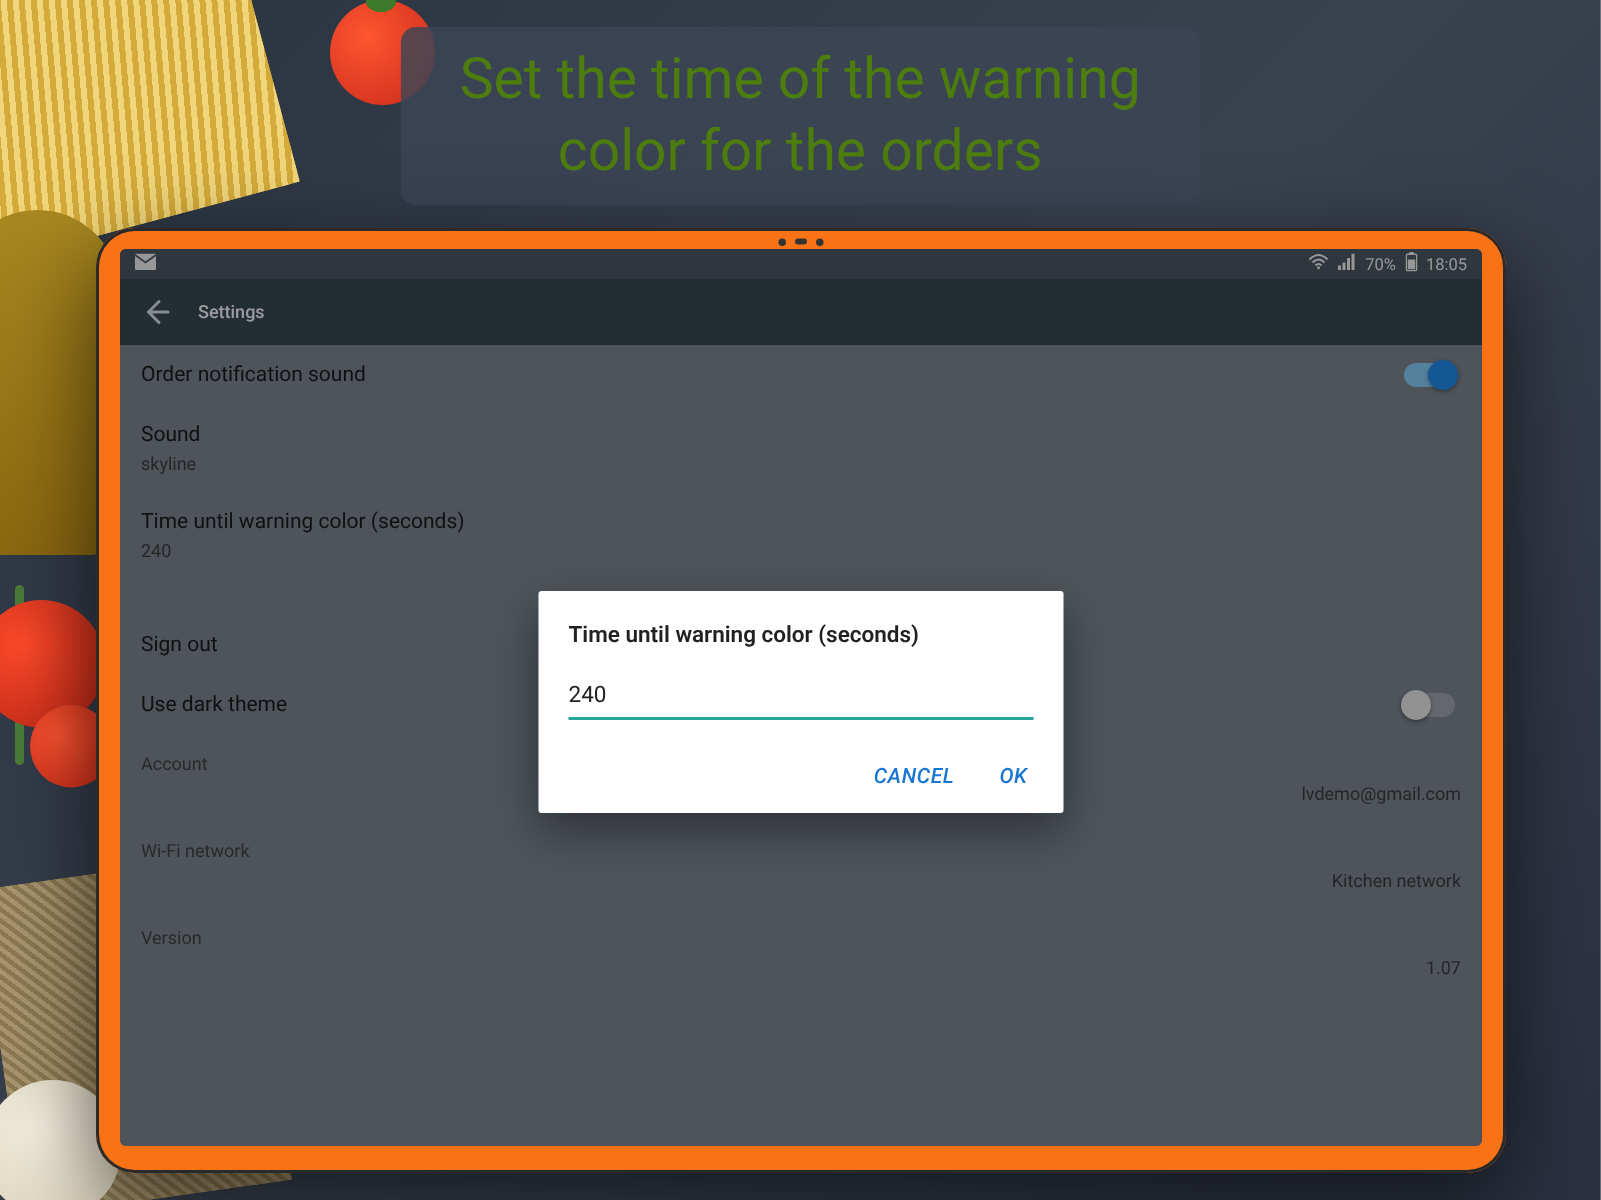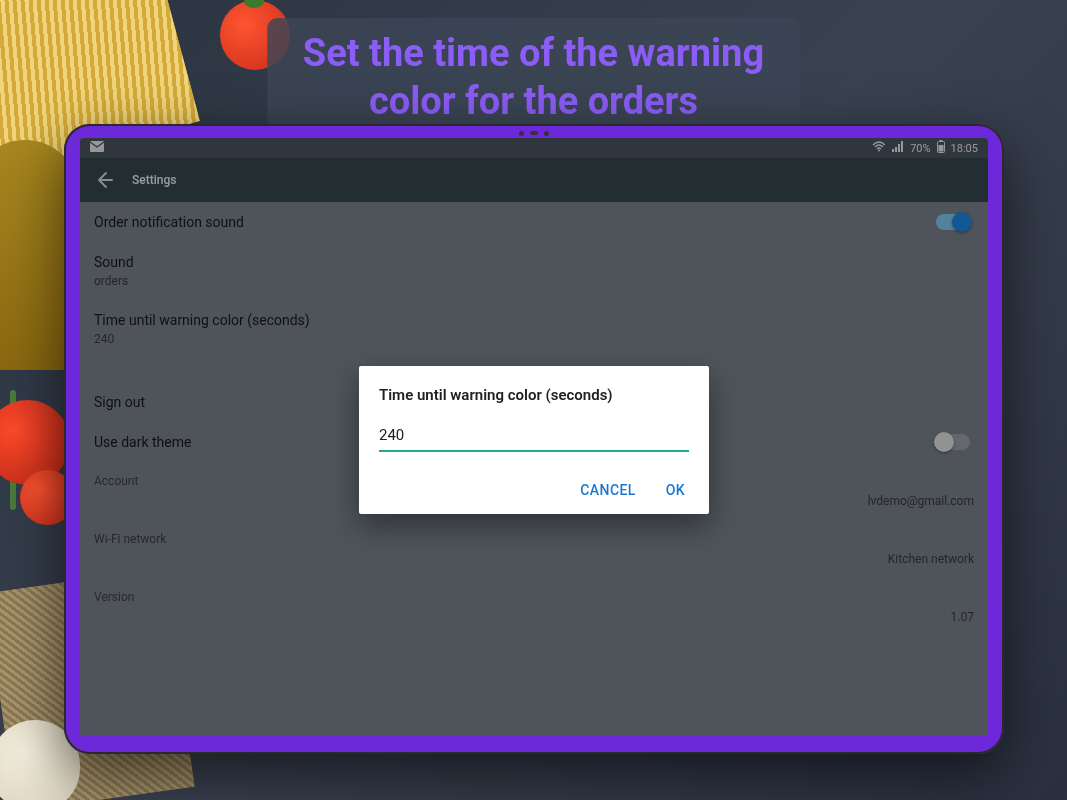--- a/index.html
+++ b/index.html
@@ -25,25 +25,25 @@
 .oil { position: absolute; left: -30px; top: 140px; width: 110px; height: 230px;
   background: linear-gradient(180deg, #a88820 0%, #8a6810 100%);
   border-radius: 55px 55px 20px 20px; }
 .burlap{position:absolute;left:0;bottom:0;width:180px;height:220px;background:#9a8560;transform:rotate(-8deg);}
 .burlap::before{content:"";position:absolute;inset:0;background:repeating-linear-gradient(45deg,#a89470 0 3px,#8a7850 3px 6px);}
 .garlic{position:absolute;left:-10px;bottom:-10px;width:90px;height:90px;background:radial-gradient(circle at 40% 35%,#f5f0e0,#d8cfb8);border-radius:50% 50% 45% 45%;}
 
 
 .banner { position: absolute; top: 18px; left: 50%; transform: translateX(-50%);
   background: rgba(60,70,85,0.82); border-radius: 10px; padding: 12px 36px;
-  color: #8b5cf6; font-size: 38px; font-weight: 700; text-align: center; line-height: 1.25; z-index: 2; }
-
-
-.tablet { position: absolute; left: 64px; top: 124px; width: 940px; height: 630px;
-  background: #6d28d9; border-radius: 26px; padding: 14px 16px 18px;
+  color: #4d7c0f; font-size: 38px; font-weight: 400; text-align: center; line-height: 1.25; z-index: 2; }
+
+
+.tablet { position: absolute; left: 64px; top: 152px; width: 940px; height: 630px;
+  background: #f97316; border-radius: 26px; padding: 14px 16px 18px;
   box-shadow: 0 20px 60px rgba(0,0,0,0.6), inset 0 0 0 2px #2a2a2a; z-index: 3; }
 .camera { position: absolute; top: 6px; left: 50%; transform: translateX(-50%);
   width: 70px; height: 6px; display:flex; align-items:center; justify-content:center; gap:6px;}
 .camera span{width:5px;height:5px;background:#333;border-radius:50%;}
 .camera span:nth-child(2){width:8px;height:4px;border-radius:2px;}
 .screen { width: 100%; height: 100%; background: #4a535c; border-radius: 4px;
   position: relative; overflow: hidden; }
 
 
 .statusbar { height: 20px; background: #4a545e; display:flex; align-items:center;
@@ -77,21 +77,21 @@
 
 .scrim { position: absolute; inset: 0; background: rgba(0,0,0,0.35); }
 .dialog { position: absolute; left: 50%; top: 228px; transform: translateX(-50%);
   width: 350px; background: #fff; border-radius: 2px;
   box-shadow: 0 12px 30px rgba(0,0,0,0.4); padding: 20px 20px 10px; }
 .dialog .dtitle { font-size: 15px; font-weight: 600; color: #212121; margin-bottom: 18px;}
 .dialog .field { width: 100%; border: none; border-bottom: 2px solid #26a69a;
   font-size: 15px; padding: 4px 0 6px; outline: none; color:#212121; background:transparent;}
 .dialog .actions { display:flex; justify-content:flex-end; gap: 22px; margin-top: 24px; }
 .dialog .btn { background:none; border:none; color:#1976d2; font-size:14px;
-  font-weight:500; letter-spacing:0.4px; cursor:pointer; padding:6px 4px; }
+  font-weight:500; letter-spacing:0.4px; cursor:pointer; padding:6px 4px;font-style:italic; }
 </style>
 </head>
 <body>
 
 <div class="bg-decor">
   <div class="burlap"></div>
   <div class="pasta"></div>
   <div class="oil"></div>
   <div class="vine"></div>
   <div class="tomato2"></div>
@@ -155,21 +155,21 @@
       <span class="title">Settings</span>
     </div>
 
     <div class="content">
       <div class="row">
         <div class="label">Order notification sound</div>
         <div class="toggle on"></div>
       </div>
       <div class="row">
         <div class="label">Sound</div>
-        <div class="sub">orders</div>
+        <div class="sub">skyline</div>
       </div>
       <div class="row">
         <div class="label">Time until warning color (seconds)</div>
         <div class="sub">240</div>
       </div>
       <div class="row">
       </div>
       <div class="row">
         <div class="label">Sign out</div>
       </div>

